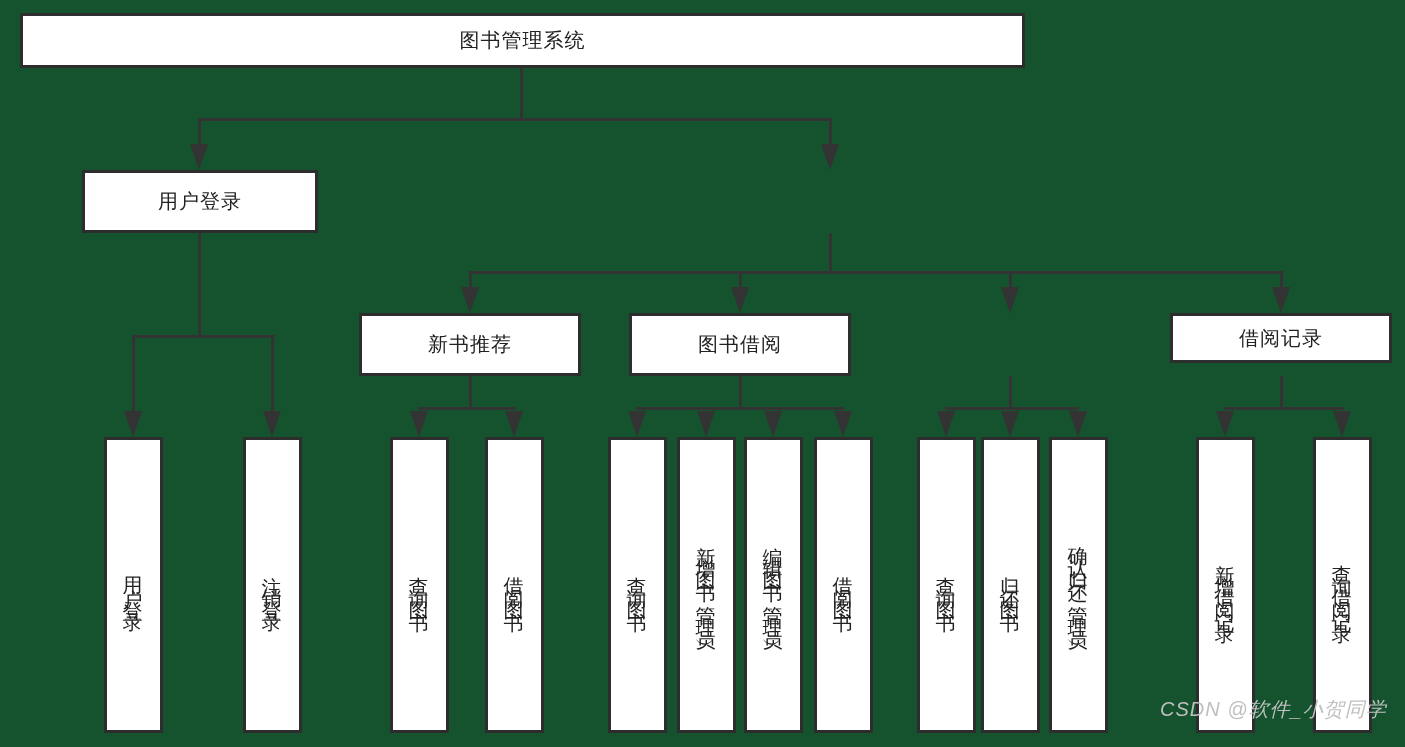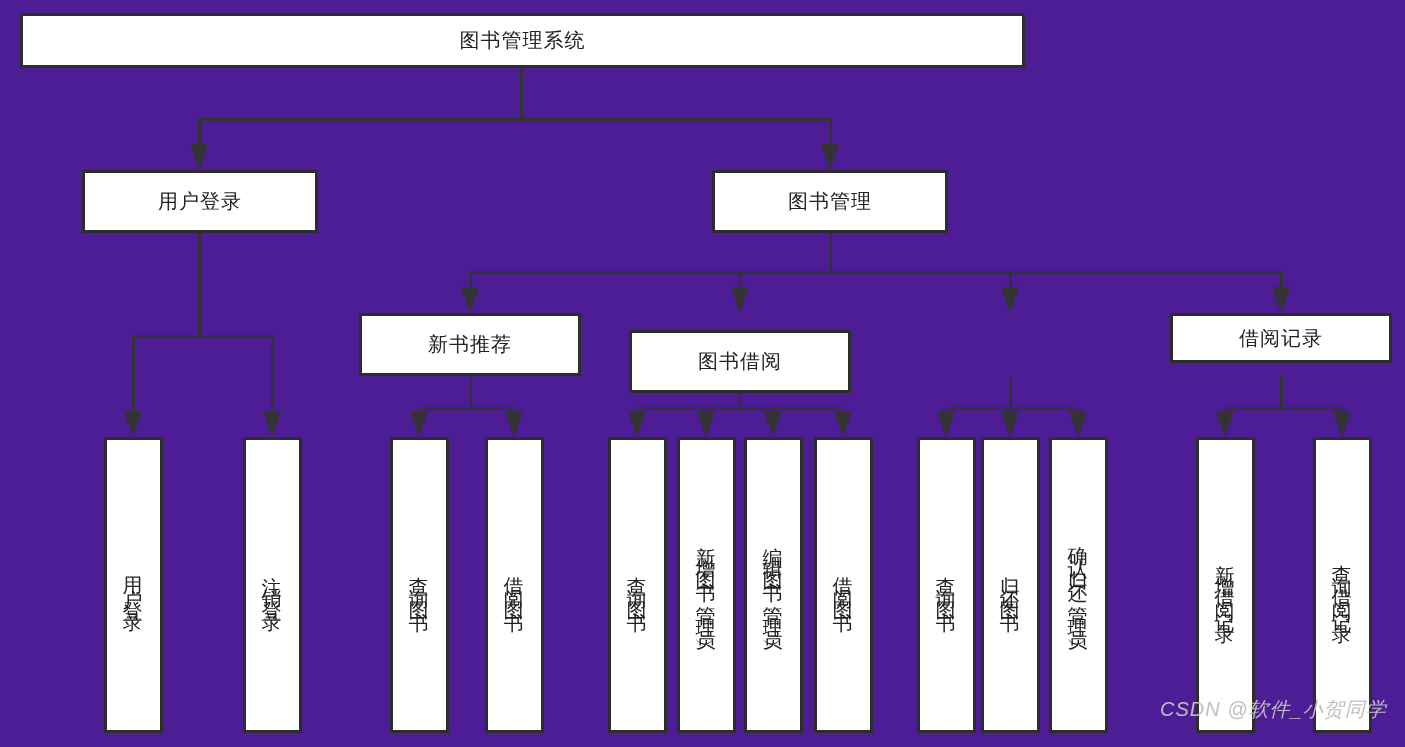--- a/index.html
+++ b/index.html
@@ -1,19 +1,19 @@
 <!DOCTYPE html>
 <html><head>
 <meta charset="utf-8">
 <style>
   html,body{margin:0;padding:0;background:#ffffff;}
   .canvas{
     position:relative;
     width:1405px;height:747px;
-    background:#4c1d95;
+    background:#14532d;
     font-family:"Liberation Sans",sans-serif;
     color:#222222;
     overflow:hidden;
   }
   .box{
     position:absolute;
     box-sizing:border-box;
     background:#ffffff;
     border:3px solid #2d2d2d;
     display:flex;
@@ -61,42 +61,41 @@
   <div class="box" style="left:20px;top:13px;width:1005px;height:55px;">图书管理系统</div>
 
   <div class="line" style="left:520px;top:68px;width:3px;height:50px;"></div>
   <div class="line" style="left:198px;top:118px;width:634px;height:3px;"></div>
   <div class="line" style="left:198px;top:118px;width:3px;height:28px;"></div>
   <div class="line" style="left:829px;top:118px;width:3px;height:28px;"></div>
   <div class="arr" style="left:190px;top:144px;"></div>
   <div class="arr" style="left:821px;top:144px;"></div>
 
   <div class="box" style="left:82px;top:170px;width:236px;height:63px;">用户登录</div>
-  <div class="box" style="left:712px;top:170px;width:236px;height:63px;">图书管理</div>
 
   <div class="line" style="left:198px;top:233px;width:3px;height:102px;"></div>
   <div class="line" style="left:132px;top:335px;width:143px;height:3px;"></div>
   <div class="line" style="left:132px;top:335px;width:3px;height:78px;"></div>
   <div class="line" style="left:271px;top:335px;width:3px;height:78px;"></div>
   <div class="arr" style="left:124px;top:411px;"></div>
   <div class="arr" style="left:263px;top:411px;"></div>
 
   <div class="line" style="left:829px;top:233px;width:3px;height:38px;"></div>
   <div class="line" style="left:469px;top:271px;width:814px;height:3px;"></div>
   <div class="line" style="left:469px;top:271px;width:3px;height:18px;"></div>
   <div class="line" style="left:739px;top:271px;width:3px;height:18px;"></div>
   <div class="line" style="left:1009px;top:271px;width:3px;height:18px;"></div>
   <div class="line" style="left:1280px;top:271px;width:3px;height:18px;"></div>
   <div class="arr" style="left:461px;top:287px;"></div>
   <div class="arr" style="left:731px;top:287px;"></div>
   <div class="arr" style="left:1001px;top:287px;"></div>
   <div class="arr" style="left:1272px;top:287px;"></div>
 
   <div class="box" style="left:359px;top:313px;width:222px;height:63px;">新书推荐</div>
-  <div class="box" style="left:629px;top:330px;width:222px;height:63px;">图书借阅</div>
+  <div class="box" style="left:629px;top:313px;width:222px;height:63px;">图书借阅</div>
   <div class="box" style="left:1170px;top:313px;width:222px;height:50px;">借阅记录</div>
 
   <div class="line" style="left:469px;top:376px;width:3px;height:31px;"></div>
   <div class="line" style="left:418px;top:407px;width:98px;height:3px;"></div>
   <div class="arr" style="left:410px;top:411px;"></div>
   <div class="arr" style="left:505px;top:411px;"></div>
 
   <div class="line" style="left:739px;top:376px;width:3px;height:31px;"></div>
   <div class="line" style="left:636px;top:407px;width:208px;height:3px;"></div>
   <div class="arr" style="left:628px;top:411px;"></div>

